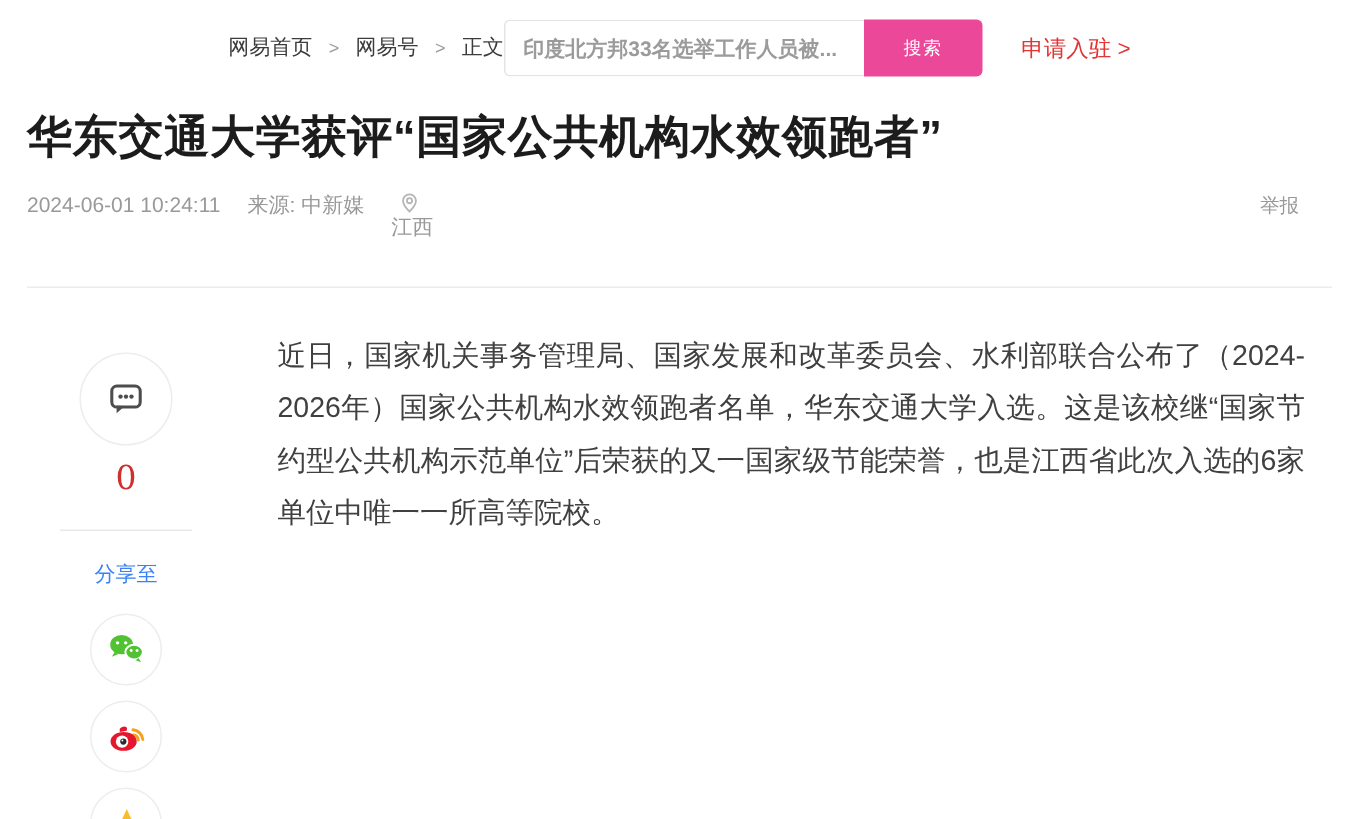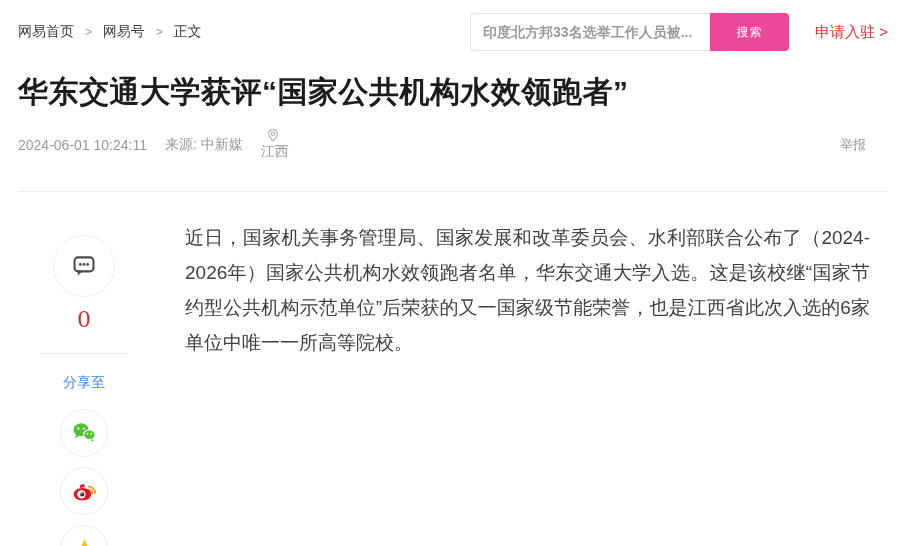--- a/index.html
+++ b/index.html
@@ -7,21 +7,21 @@
   body {
     width:906px; height:546px; overflow:hidden;
     font-family:"Liberation Sans","DejaVu Sans",sans-serif;
     color:#404040;
   }
   .page { position:relative; width:906px; height:546px; background:#fff; }
 
   
   .topbar {
     height:64px; padding:0 18px; display:flex;
-    align-items:center; justify-content:space-between;
+    align-items:center; justify-content:center;
   }
   .breadcrumb { font-size:14px; color:#3c3c3c; white-space:nowrap; }
   .breadcrumb a { color:#3c3c3c; text-decoration:none; cursor:pointer; }
   .breadcrumb .sep { color:#9a9a9a; margin:0 7px; font-size:12px; }
   .breadcrumb .current { color:#3c3c3c; }
 
   .search-area { display:flex; align-items:center; }
   .search-input {
     width:240px; height:38px; border:1px solid #e4e4e4; border-right:none;
     border-radius:4px 0 0 4px; padding:0 12px; font-size:14px; color:#666;
@@ -37,21 +37,21 @@
     margin-left:26px; color:#e33333; font-size:15px; text-decoration:none;
     cursor:pointer; white-space:nowrap;
   }
 
   
   .title {
     margin:8px 18px 0; font-size:30px; line-height:40px; font-weight:700;
     color:#1c1c1c; letter-spacing:0.5px;
   }
   .meta {
-    margin:16px 18px 0; display:flex; align-items:center;
+    margin:16px 18px 0; display:flex; align-items:flex-start;
     font-size:14px; color:#999;
   }
   .meta .src { margin-left:18px; }
   .meta .src a { color:#999; text-decoration:none; cursor:pointer; margin-left:4px; }
   .meta .loc { margin-left:18px; display:inline-flex; align-items:center;flex-direction:column; }
   .meta .loc svg { margin-right:4px; display:block; }
   .report { margin-left:auto; margin-right:22px; color:#999; font-size:13px; text-decoration:none; cursor:pointer; }
 
   .divider { margin:30px 18px 0; border-top:1px solid #ececec; }
 

